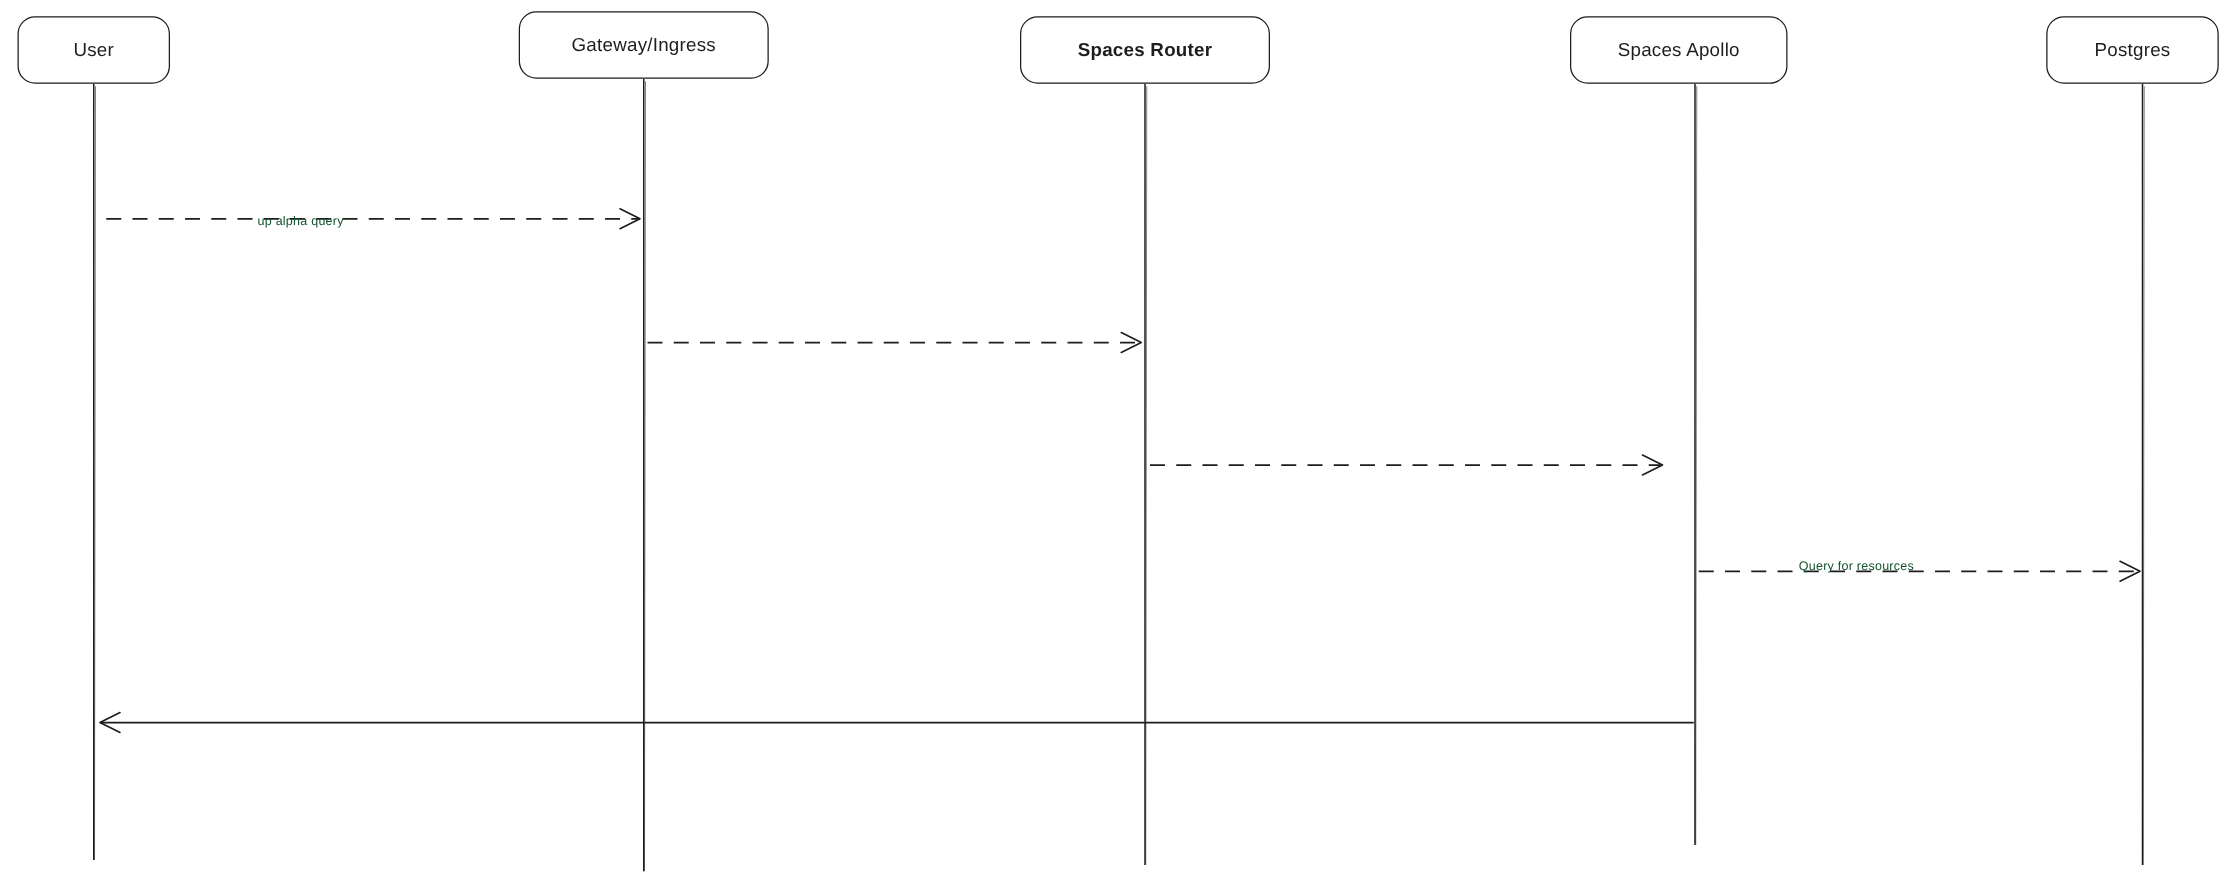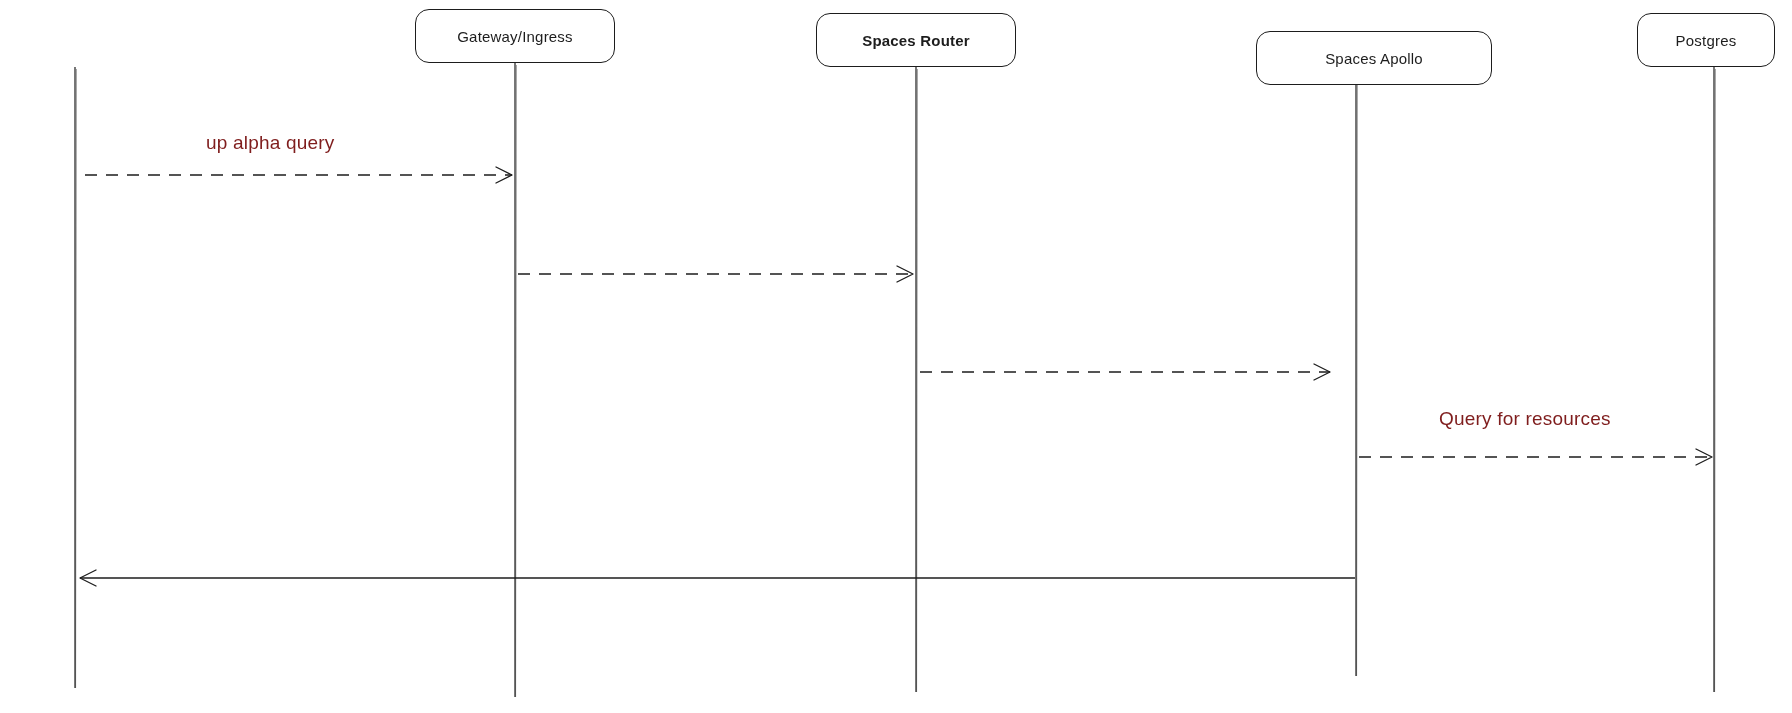--- a/index.html
+++ b/index.html
@@ -36,24 +36,25 @@
     justify-content: center;
   }
   .participant-label {
     font-size: 15px;
     color: #1d1d1d;
     white-space: nowrap;
     letter-spacing: 0.2px;
   }
   .msg-label {
     position: absolute;
-    font-size: 19px;
-    color: #7f1d1d;
+    font-size: 10px;
+    color: #14532d;
     white-space: nowrap;
     letter-spacing: 0.2px;
+    margin-top: 40px;
   }
 </style>
 </head>
 <body>
 
 <div id="canvas">
 
   <svg id="diagram-svg" viewBox="0 0 1792 713">
     <g id="lifelines">
         <line x1="75" y1="67" x2="75" y2="688" stroke="#1d1d1d" stroke-width="1.2"></line>
@@ -74,27 +75,30 @@
         <path d="M 897 266 L 913 274 L 897 282" fill="none" stroke="#1d1d1d" stroke-width="1.3" stroke-linecap="round" stroke-linejoin="round"></path>
         <line x1="920" y1="372" x2="1330" y2="372" stroke="#1d1d1d" stroke-width="1.4" stroke-dasharray="12 9"></line>
         <path d="M 1314 364 L 1330 372 L 1314 380" fill="none" stroke="#1d1d1d" stroke-width="1.3" stroke-linecap="round" stroke-linejoin="round"></path>
         <line x1="1359" y1="457" x2="1712" y2="457" stroke="#1d1d1d" stroke-width="1.4" stroke-dasharray="12 9"></line>
         <path d="M 1696 449 L 1712 457 L 1696 465" fill="none" stroke="#1d1d1d" stroke-width="1.3" stroke-linecap="round" stroke-linejoin="round"></path>
         <line x1="1355" y1="578" x2="80" y2="578" stroke="#1d1d1d" stroke-width="1.4"></line>
         <path d="M 96 570 L 80 578 L 96 586" fill="none" stroke="#1d1d1d" stroke-width="1.3" stroke-linecap="round" stroke-linejoin="round"></path>
       </g>
   </svg>
 
+  <div class="participant-box" id="pb-user" style="left: 14px; top: 13px; width: 122px; height: 54px;">
+    <span class="participant-label">User</span>
+  </div>
   <div class="participant-box" id="pb-gateway" style="left: 415px; top: 9px; width: 200px; height: 54px;">
     <span class="participant-label">Gateway/Ingress</span>
   </div>
   <div class="participant-box" id="pb-router" style="left: 816px; top: 13px; width: 200px; height: 54px; font-weight: bold;">
     <span class="participant-label">Spaces Router</span>
   </div>
-  <div class="participant-box" id="pb-apollo" style="left: 1256px; top: 31px; width: 236px; height: 54px;">
+  <div class="participant-box" id="pb-apollo" style="left: 1256px; top: 13px; width: 174px; height: 54px;">
     <span class="participant-label">Spaces Apollo</span>
   </div>
   <div class="participant-box" id="pb-postgres" style="left: 1637px; top: 13px; width: 138px; height: 54px;">
     <span class="participant-label">Postgres</span>
   </div>
 
   <div class="msg-label" id="ml-m1" style="left: 206px; top: 132px;">up alpha query</div>
   <div class="msg-label" id="ml-m4" style="left: 1439px; top: 408px;">Query for resources</div>
 
 </div>

